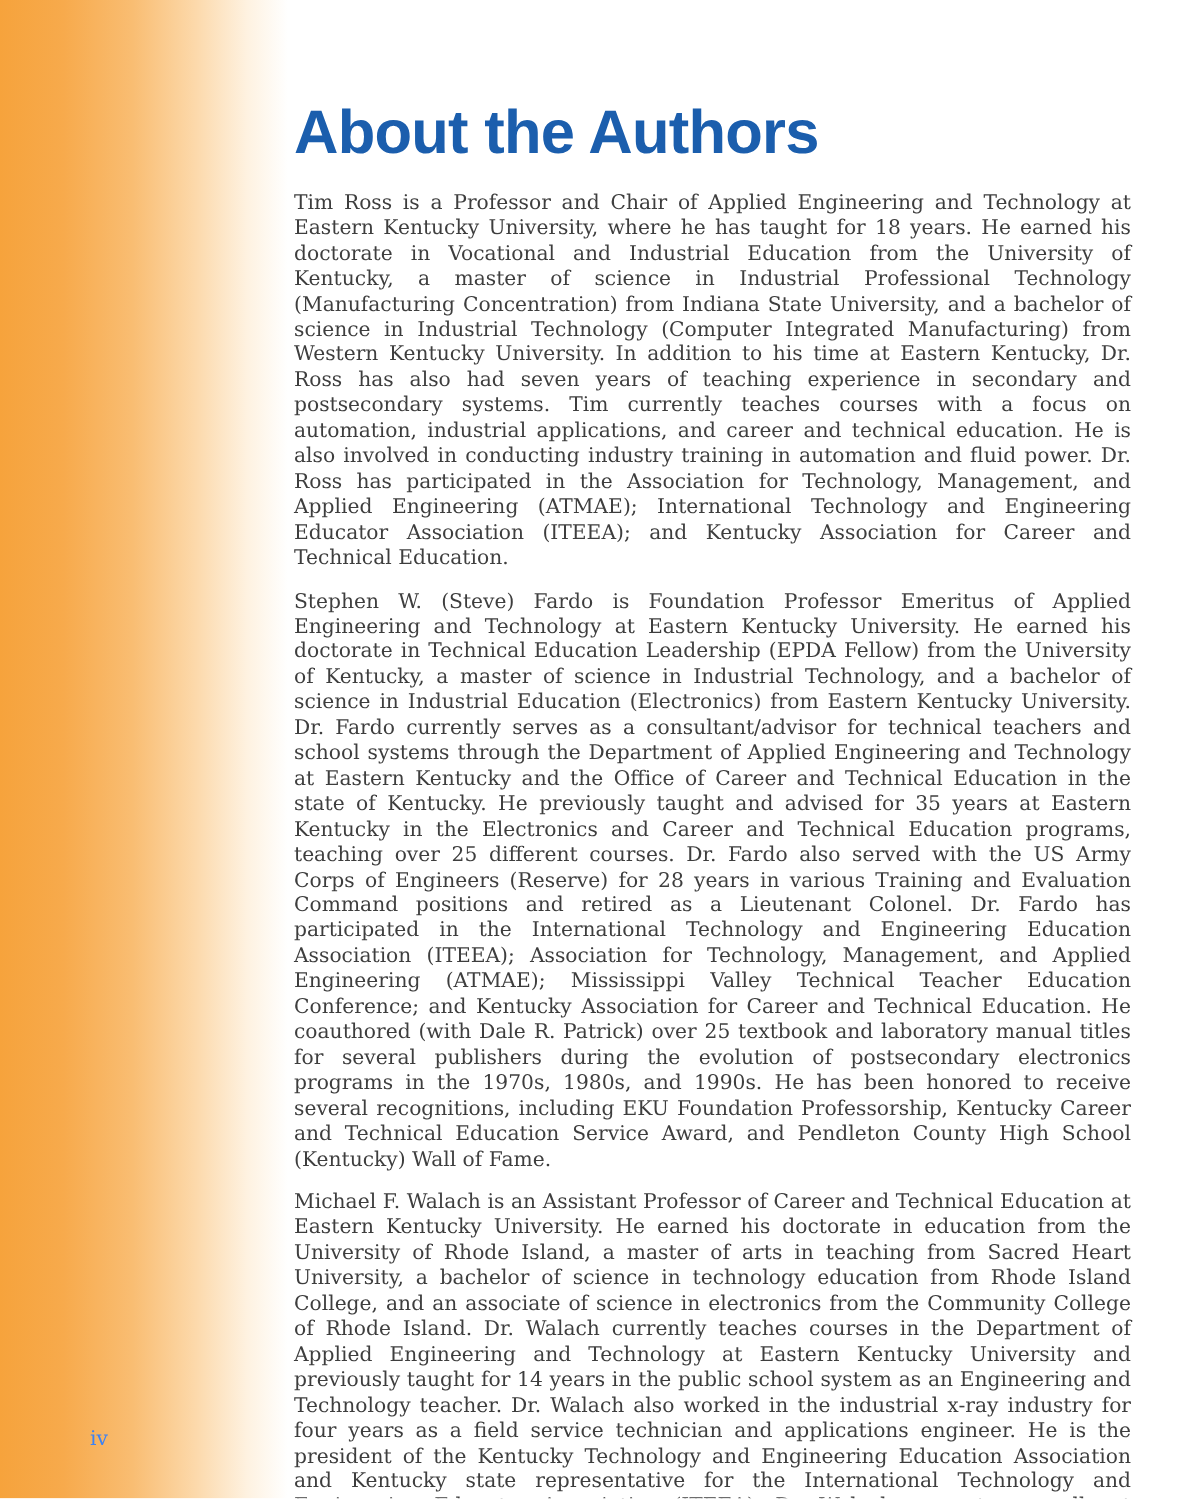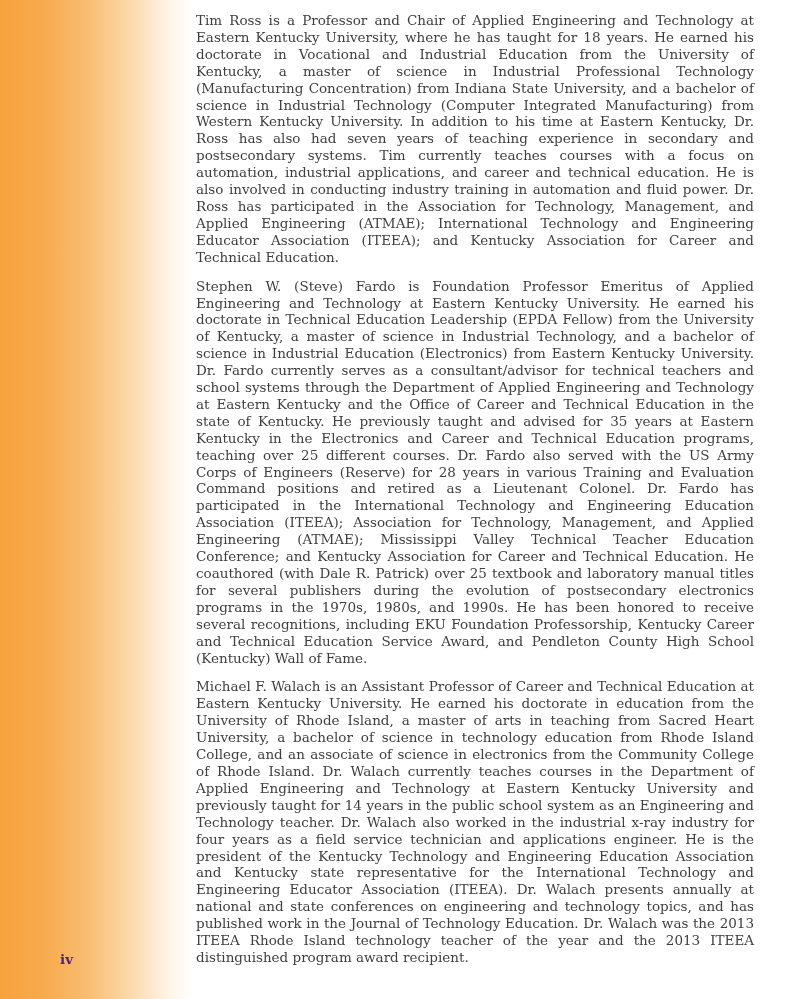--- a/index.html
+++ b/index.html
@@ -48,30 +48,31 @@
     font-size:13.5px;
     line-height:16.9px;
     text-align:justify;
     color:var(--body-ink);
   }
   .page-number{
     position:absolute;
     left:60px;
     top:951px;
     font-size:13.5px;
-    font-weight:bold;
-    color:#4c1d95;
+    font-weight:normal;
+    color:#3b82f6;
   }
 </style>
 </head>
 <body>
 
 <div class="page">
   <div class="gradient-band"></div>
 
   <main class="content">
+    <h1 class="title">About the Authors</h1>
     <p class="bio">Tim Ross is a Professor and Chair of Applied Engineering and Technology at Eastern Kentucky University, where he has taught for 18 years. He earned his doctorate in Vocational and Industrial Education from the University of Kentucky, a master of science in Industrial Professional Technology (Manufacturing Concentration) from Indiana State University, and a bachelor of science in Industrial Technology (Computer Integrated Manufacturing) from Western Kentucky University. In addition to his time at Eastern Kentucky, Dr. Ross has also had seven years of teaching experience in secondary and postsecondary systems. Tim currently teaches courses with a focus on automation, industrial applications, and career and technical education. He is also involved in conducting industry training in automation and fluid power. Dr. Ross has participated in the Association for Technology, Management, and Applied Engineering (ATMAE); International Technology and Engineering Educator Association (ITEEA); and Kentucky Association for Career and Technical Education.</p>
     <p class="bio">Stephen W. (Steve) Fardo is Foundation Professor Emeritus of Applied Engineering and Technology at Eastern Kentucky University. He earned his doctorate in Technical Education Leadership (EPDA Fellow) from the University of Kentucky, a master of science in Industrial Technology, and a bachelor of science in Industrial Education (Electronics) from Eastern Kentucky University. Dr. Fardo currently serves as a consultant/advisor for technical teachers and school systems through the Department of Applied Engineering and Technology at Eastern Kentucky and the Office of Career and Technical Education in the state of Kentucky. He previously taught and advised for 35 years at Eastern Kentucky in the Electronics and Career and Technical Education programs, teaching over 25 different courses. Dr. Fardo also served with the US Army Corps of Engineers (Reserve) for 28 years in various Training and Evaluation Command positions and retired as a Lieutenant Colonel. Dr. Fardo has participated in the International Technology and Engineering Education Association (ITEEA); Association for Technology, Management, and Applied Engineering (ATMAE); Mississippi Valley Technical Teacher Education Conference; and Kentucky Association for Career and Technical Education. He coauthored (with Dale R. Patrick) over 25 textbook and laboratory manual titles for several publishers during the evolution of postsecondary electronics programs in the 1970s, 1980s, and 1990s. He has been honored to receive several recognitions, including EKU Foundation Professorship, Kentucky Career and Technical Education Service Award, and Pendleton County High School (Kentucky) Wall of Fame.</p>
     <p class="bio">Michael F. Walach is an Assistant Professor of Career and Technical Education at Eastern Kentucky University. He earned his doctorate in education from the University of Rhode Island, a master of arts in teaching from Sacred Heart University, a bachelor of science in technology education from Rhode Island College, and an associate of science in electronics from the Community College of Rhode Island. Dr. Walach currently teaches courses in the Department of Applied Engineering and Technology at Eastern Kentucky University and previously taught for 14 years in the public school system as an Engineering and Technology teacher. Dr. Walach also worked in the industrial x-ray industry for four years as a field service technician and applications engineer. He is the president of the Kentucky Technology and Engineering Education Association and Kentucky state representative for the International Technology and Engineering Educator Association (ITEEA). Dr. Walach presents annually at national and state conferences on engineering and technology topics, and has published work in the Journal of Technology Education. Dr. Walach was the 2013 ITEEA Rhode Island technology teacher of the year and the 2013 ITEEA distinguished program award recipient.</p>
   </main>
 
   <div class="page-number">iv</div>
 </div>
 
 </body></html>

